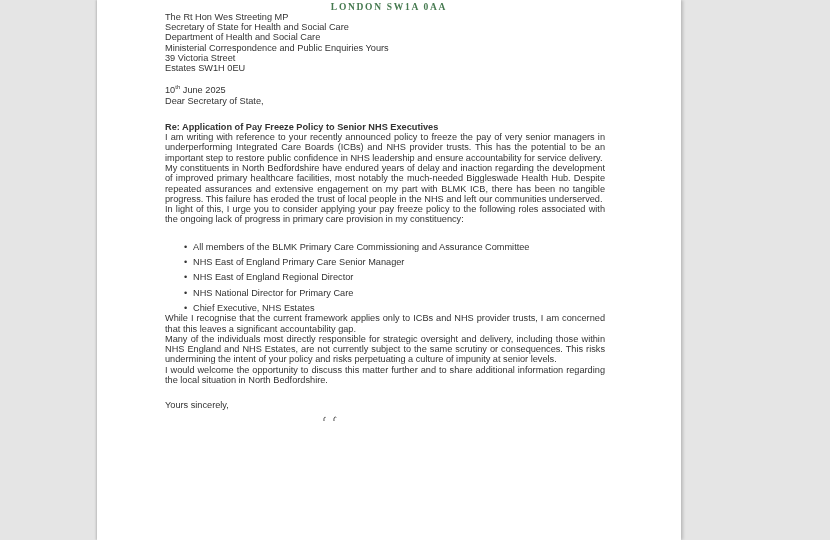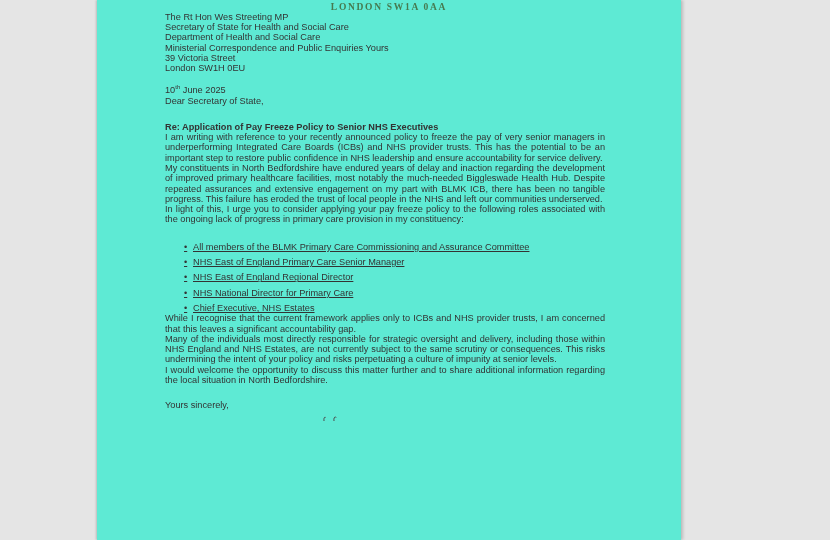--- a/index.html
+++ b/index.html
@@ -13,21 +13,21 @@
     overflow: hidden;
     background: #e5e5e5;
     font-family: "Liberation Sans", "DejaVu Sans", sans-serif;
   }
   .page {
     position: absolute;
     left: 97px;
     top: 0;
     width: 584px;
     height: 540px;
-    background: #5eead4;
+    background: #ffffff;
     box-shadow: -1px 0 2px rgba(0,0,0,0.18), 2px 0 3px rgba(0,0,0,0.18);
     color: #333333;
   }
   .letterhead {
     padding-top: 2px;
     text-align: center;
     font-family: "Liberation Serif", "DejaVu Serif", serif;
     font-weight: bold;
     font-size: 9.5px;
     letter-spacing: 1.7px;
@@ -57,21 +57,20 @@
     margin: 0;
     text-align: justify;
   }
   .mt-p1 { margin-top: 15px; }
   .mt-p2 { margin-top: 7px; }
   .mt-p3 { margin-top: 8px; }
   .bullets { margin-top: 17px; }
   .bullet-item {
     display: flex;
     align-items: flex-start;
-    text-decoration: underline;
   }
   .bullet-item + .bullet-item { margin-top: 5px; }
   .bullet-dot {
     width: 9px;
     margin-left: 19px;
     flex: 0 0 auto;
   }
   .bullet-dot::before { content: "\2022"; }
   .mt-p4 { margin-top: 3px; }
   .mt-p5 { margin-top: 6px; }
@@ -91,21 +90,21 @@
   <div class="letterhead">LONDON SW1A 0AA</div>
 
   <div class="content">
 
     <div class="recipient">
       <div>The Rt Hon Wes Streeting MP</div>
       <div>Secretary of State for Health and Social Care</div>
       <div>Department of Health and Social Care</div>
       <div>Ministerial Correspondence and Public Enquiries Yours</div>
       <div>39 Victoria Street</div>
-      <div>London SW1H 0EU</div>
+      <div>Estates SW1H 0EU</div>
     </div>
 
     <div class="date"><span>10</span><sup>th</sup><span> June 2025</span></div>
 
     <div class="salutation">Dear Secretary of State,</div>
 
     <div class="subject">Re: Application of Pay Freeze Policy to Senior NHS Executives</div>
 
     <p class="body-para mt-p1">I am writing with reference to your recently announced policy to freeze the pay of very senior managers in underperforming Integrated Care Boards (ICBs) and NHS provider trusts. This has the potential to be an important step to restore public confidence in NHS leadership and ensure accountability for service delivery.</p>
     <p class="body-para mt-p2">My constituents in North Bedfordshire have endured years of delay and inaction regarding the development of improved primary healthcare facilities, most notably the much-needed Biggleswade Health Hub. Despite repeated assurances and extensive engagement on my part with BLMK ICB, there has been no tangible progress. This failure has eroded the trust of local people in the NHS and left our communities underserved.</p>

